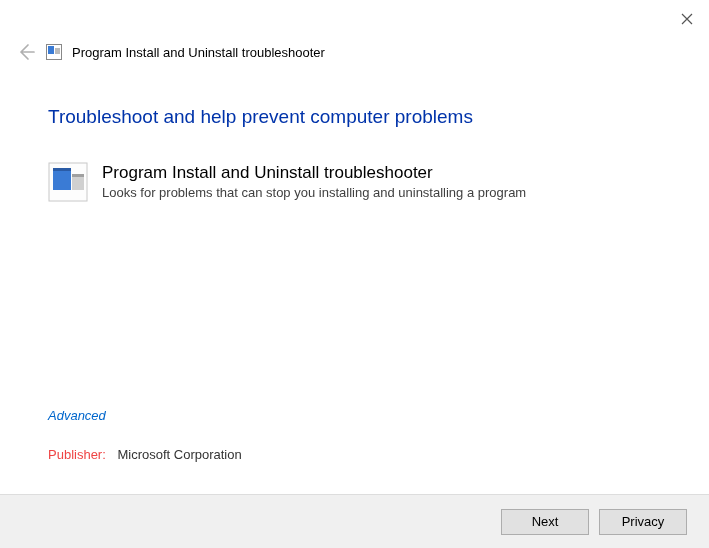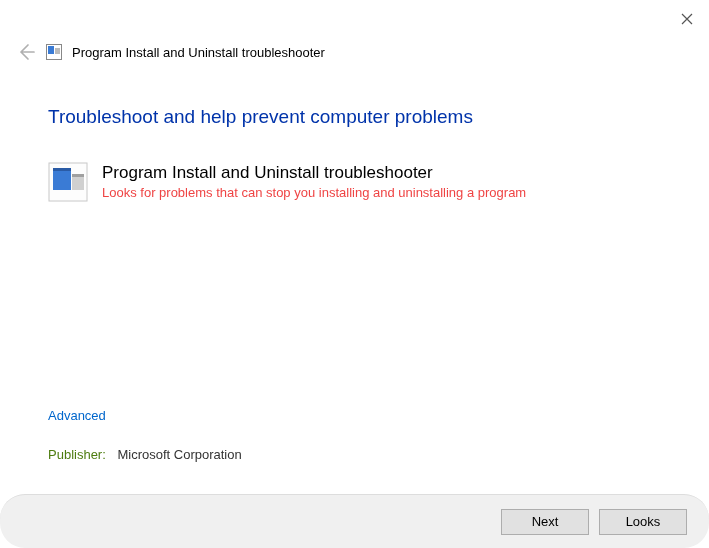--- a/index.html
+++ b/index.html
@@ -75,52 +75,52 @@
       flex: none;
     }
     .item-title {
       font-size: 17px;
       color: #000;
       margin: 0;
       line-height: 1.3;
     }
     .item-desc {
       font-size: 13px;
-      color: #ef4444;
+      color: #404040;
       margin: 1px 0 0 0;
     }
     .lower-block {
       position: absolute;
       left: 48px;
       bottom: 80px;
     }
     .link {
       color: #0066cc;
       cursor: pointer;
+      font-style: italic;
     }
     .publisher-line {
       margin: 24px 0 6px 0;
       font-size: 13px;
     }
-    .pub-label { color: #4d7c0f; }
+    .pub-label { color: #ef4444; }
     .pub-value { color: #333; margin-left: 8px; }
     .footer {
       position: absolute;
       bottom: 0;
       left: 0;
       right: 0;
       height: 54px;
       background: #f0f0f0;
       border-top: 1px solid #ddd;
       display: flex;
       align-items: center;
       justify-content: flex-end;
       padding-right: 22px;
       gap: 10px;
-      border-radius: 25px;
     }
     .btn {
       min-width: 88px;
       height: 26px;
       background: #e1e1e1;
       border: 1px solid #adadad;
       font-family: inherit;
       font-size: 13px;
       cursor: pointer;
     }
@@ -175,14 +175,14 @@
 <div class="lower-block">
   <div class="link">Advanced</div>
   <div class="publisher-line">
     <span class="pub-label">Publisher:</span>
     <span class="pub-value">Microsoft Corporation</span>
   </div>
 </div>
 
 <div class="footer">
   <button class="btn">Next</button>
-  <button class="btn">Looks</button>
+  <button class="btn">Privacy</button>
 </div>
 
 </body></html>

